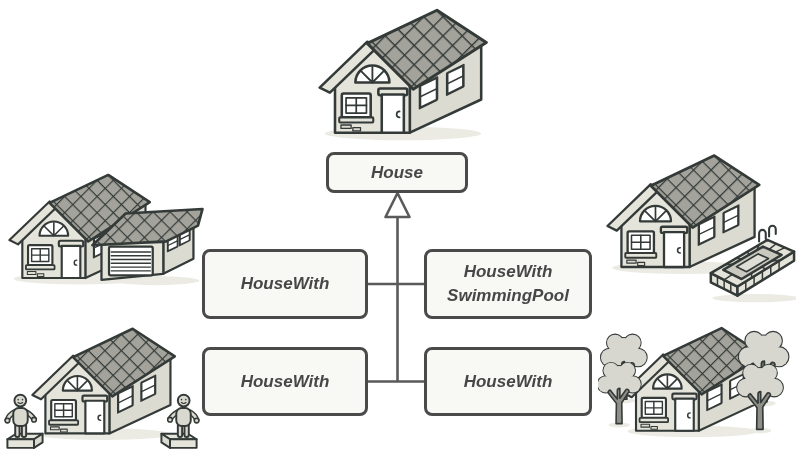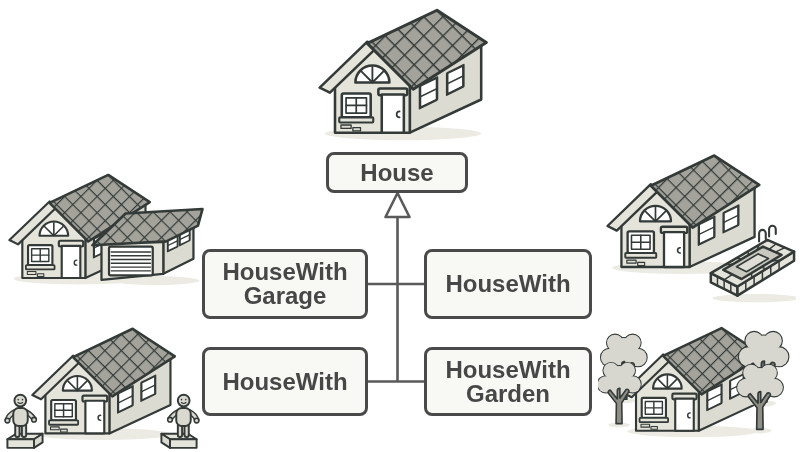--- a/index.html
+++ b/index.html
@@ -7,23 +7,23 @@
     position:relative;width:800px;height:452px;background:#fff;overflow:hidden;
     font-family:"Liberation Sans",sans-serif;
     --outline:#333a38; --wall:#e4e4da; --wallside:#dbdbd1; --roof:#a3a39b;
     --boxbg:#f8f8f5; --boxborder:#4a4a4a; --text:#474747; --line:#5a5a5a;
     --shadow:#ebebe4; --statue:#d9d9d0; --trunk:#8f8f88; --foliage:#d7d7cf;
   }
   .illo{position:absolute;}
   .node{
     position:absolute;box-sizing:border-box;
     background:var(--boxbg);border:3px solid var(--boxborder);border-radius:8px;
-    color:var(--text);font-weight:bold;font-size:24px;line-height:24px;
+    color:var(--text);font-weight:bold;font-size:17px;line-height:24px;
     display:flex;flex-direction:column;align-items:center;justify-content:center;
-    text-align:center;z-index:2;
+    text-align:center;z-index:2;font-style:italic;
   }
   .connector{position:absolute;z-index:1;}
   
   .o{stroke:var(--outline);stroke-linejoin:round;stroke-linecap:round;}
   .ln{stroke:var(--line);}
   .fw{fill:var(--wall);}
   .fs{fill:var(--wallside);}
   .fwh{fill:#ffffff;}
   .fsh{fill:var(--shadow);}
   .fst{fill:var(--statue);}
@@ -163,29 +163,28 @@
     <path class="ln nof" stroke-width="2.6" d="M197.5,27 V191.5 M166,94 H229 M166,191.5 H229"></path>
     <polygon class="ln" fill="#ffffff" stroke-width="2.6" stroke-linejoin="round" points="197.5,3 185.5,27 209.5,27"></polygon>
   </svg>
 
   <div class="node" style="left:326px;top:152px;width:142px;height:41px">
     <span>House</span>
   </div>
 
   <div class="node" style="left:202px;top:249px;width:166px;height:70px">
     <span>HouseWith</span>
-    <span>Garage</span>
   </div>
 
   <div class="node" style="left:424px;top:249px;width:168px;height:70px">
     <span>HouseWith</span>
+    <span>SwimmingPool</span>
   </div>
 
   <div class="node" style="left:202px;top:347px;width:166px;height:69px">
     <span>HouseWith</span>
   </div>
 
   <div class="node" style="left:424px;top:347px;width:168px;height:69px">
     <span>HouseWith</span>
-    <span>Garden</span>
   </div>
 
 </div>
 
 </body></html>

